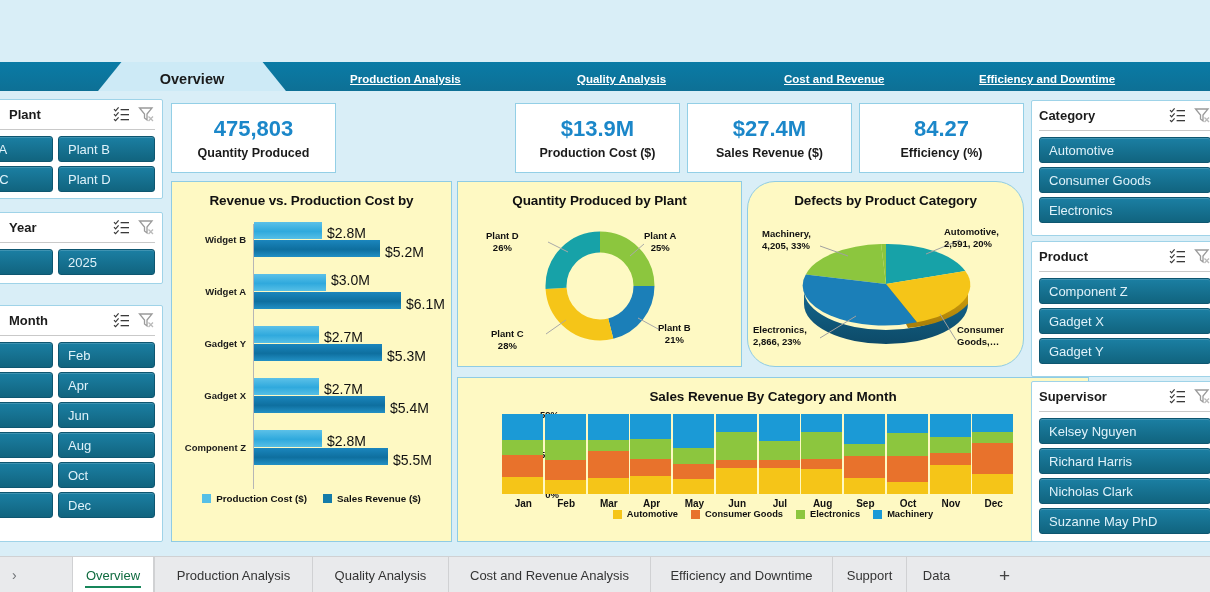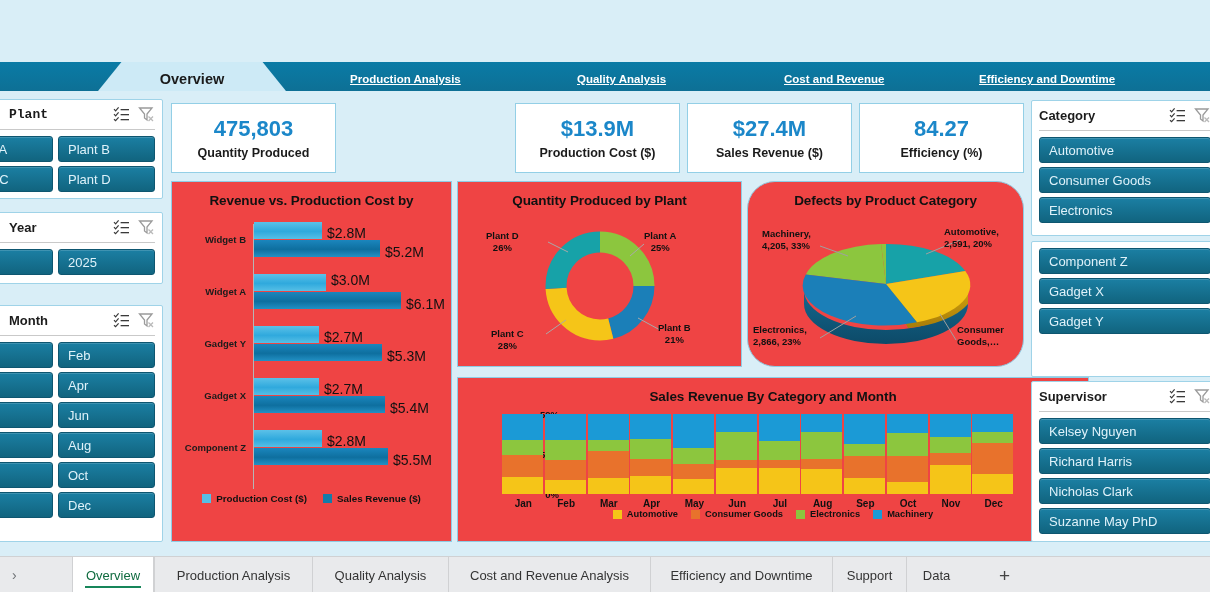--- a/index.html
+++ b/index.html
@@ -106,21 +106,21 @@
     background: #fff; border: 1px solid #93cfe6;
     display: flex; flex-direction: column;
     align-items: center; justify-content: center;
   }
   .kpi-value { font-size: 22px; font-weight: bold; color: #1b87c9; line-height: 1.15; }
   .kpi-label { font-size: 12.5px; font-weight: bold; color: #1b1b1b; margin-top: 4px; }
 
   
   .card {
     position: absolute;
-    background: #ef4444; border: 1px solid #8fccE4;
+    background: #fef9c3; border: 1px solid #8fccE4;
   }
   .card-title {
     text-align: center; font-size: 13.5px; font-weight: bold; color: #111;
     padding-top: 11px; letter-spacing: -.1px;
   }
 
   
   .barchart { position: relative; width: 100%; height: 300px; margin-top: 4px; }
   .bar-row { position: absolute; left: 0; width: 100%; height: 52px; }
   .bar-cat {
@@ -187,21 +187,21 @@
   <div class="navstrip">
     <div class="nav-tab-active">Overview</div>
     <div class="nav-link" id="nav0" style="left: 350px;">Production Analysis</div>
     <div class="nav-link" id="nav1" style="left: 577px;">Quality Analysis</div>
     <div class="nav-link" id="nav2" style="left: 784px;">Cost and Revenue</div>
     <div class="nav-link" id="nav3" style="left: 979px;">Efficiency and Downtime</div>
   </div>
 
   <div class="panel" id="lp0" style="left:-52px; top:99px; width:215px; height:100px;">
     <div class="panel-head">
-      <span class="panel-title" style="margin-left:53px;font-family:Liberation Mono, monospace;">Plant</span>
+      <span class="panel-title" style="margin-left:53px;">Plant</span>
       <span class="panel-icons">
         <span class="ic">
           <svg width="17" height="16" viewBox="0 0 17 16">
             <path d="M1 3.2 L2.6 4.8 L5.6 1.4" stroke="#3a3a3a" stroke-width="1.2" fill="none"></path>
             <path d="M1 8.2 L2.6 9.8 L5.6 6.4" stroke="#3a3a3a" stroke-width="1.2" fill="none"></path>
             <path d="M1 13.2 L2.6 14.6 L5.6 11.4" stroke="#3a3a3a" stroke-width="1.2" fill="none"></path>
             <rect x="7.6" y="3" width="8.4" height="1.3" fill="#3a3a3a"></rect>
             <rect x="7.6" y="8" width="8.4" height="1.3" fill="#3a3a3a"></rect>
             <rect x="7.6" y="13" width="8.4" height="1.3" fill="#3a3a3a"></rect>
           </svg>
@@ -597,20 +597,39 @@
       </svg></span>
         </span>
       </div>
       <div class="slicer-grid cols1">
         <div class="sl-btn">Automotive</div>
         <div class="sl-btn">Consumer Goods</div>
         <div class="sl-btn">Electronics</div>
       </div>
     </div>
     <div class="panel" style="left: 1031px; top: 241px; width: 188px; height: 136px;">
+      <div class="panel-head">
+        <span class="panel-title">Product</span>
+        <span class="panel-icons">
+          <span class="ic">
+      <svg width="17" height="16" viewBox="0 0 17 16">
+        <path d="M1 3.2 L2.6 4.8 L5.6 1.4" stroke="#3a3a3a" stroke-width="1.2" fill="none"></path>
+        <path d="M1 8.2 L2.6 9.8 L5.6 6.4" stroke="#3a3a3a" stroke-width="1.2" fill="none"></path>
+        <path d="M1 13.2 L2.6 14.6 L5.6 11.4" stroke="#3a3a3a" stroke-width="1.2" fill="none"></path>
+        <rect x="7.6" y="3" width="8.4" height="1.3" fill="#3a3a3a"></rect>
+        <rect x="7.6" y="8" width="8.4" height="1.3" fill="#3a3a3a"></rect>
+        <rect x="7.6" y="13" width="8.4" height="1.3" fill="#3a3a3a"></rect>
+      </svg></span>
+          <span class="ic">
+      <svg width="17" height="16" viewBox="0 0 17 16">
+        <path d="M1.5 2 H14 L9 8 V14 L6.5 12 V8 Z" fill="none" stroke="#9a9a9a" stroke-width="1.3"></path>
+        <path d="M10.5 10.5 L15 15 M15 10.5 L10.5 15" stroke="#b9b9b9" stroke-width="1.3"></path>
+      </svg></span>
+        </span>
+      </div>
       <div class="slicer-grid cols1">
         <div class="sl-btn">Component Z</div>
         <div class="sl-btn">Gadget X</div>
         <div class="sl-btn">Gadget Y</div>
       </div>
     </div>
     <div class="panel" style="left: 1031px; top: 381px; width: 188px; height: 161px;">
       <div class="panel-head">
         <span class="panel-title">Supervisor</span>
         <span class="panel-icons">

